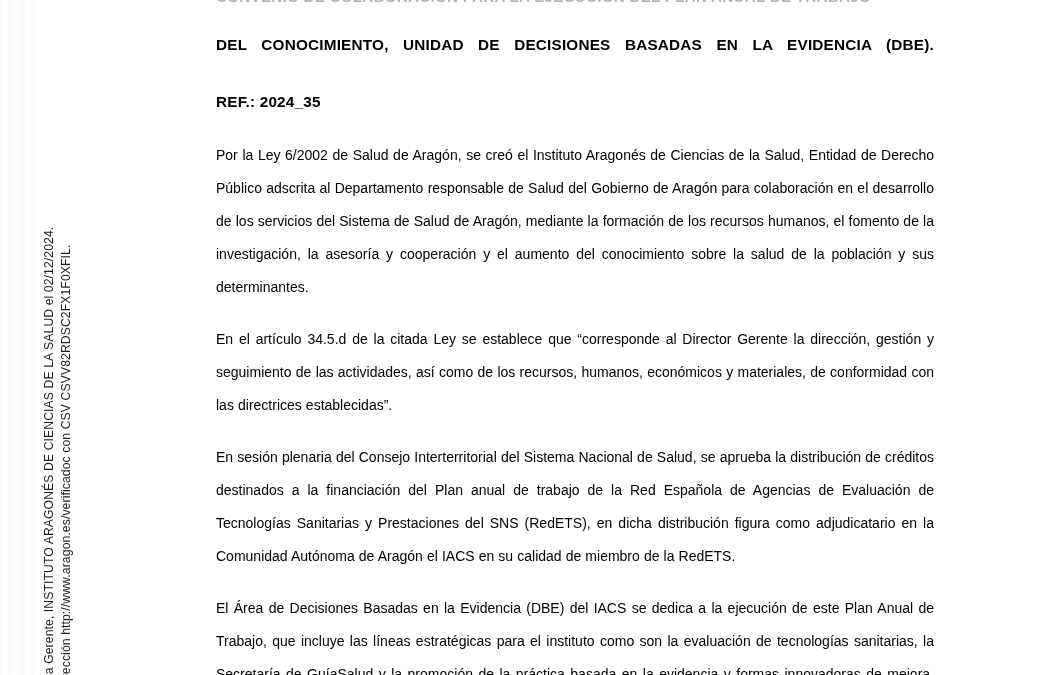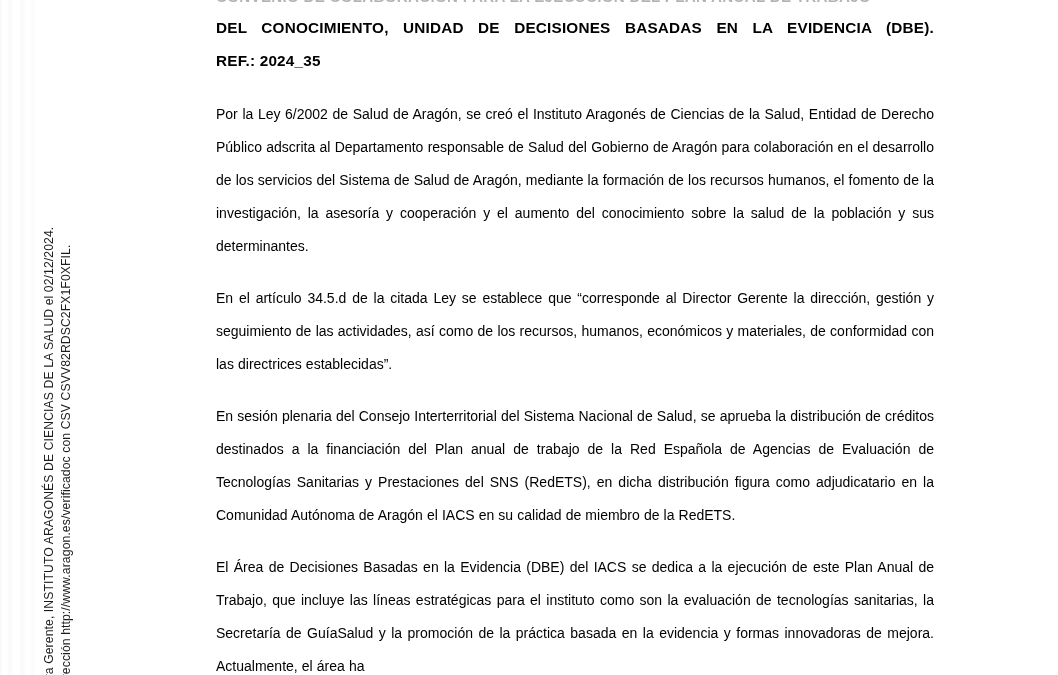--- a/index.html
+++ b/index.html
@@ -93,23 +93,25 @@
     text-align: justify;
     text-align-last: left;
     margin: 0;
     padding-top: 11px;
   }
   .doc-title .title-line-1 {
     display: block;
     text-align: justify;
     text-align-last: justify;
     white-space: normal;
+    margin-top: 17px;
   }
   .doc-title .title-line-2 {
     display: block;
+    margin-top: 24px;
   }
 
   .para {
     font-family: "Liberation Sans", sans-serif;
     font-size: 14px;
     line-height: 33px;
     color: #000;
     text-align: justify;
     text-align-last: left;
     margin: 0;

